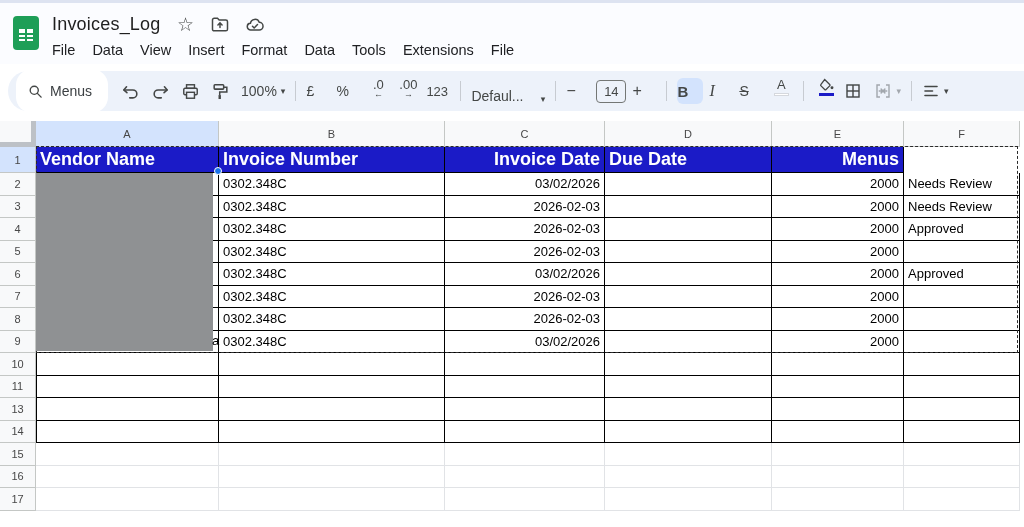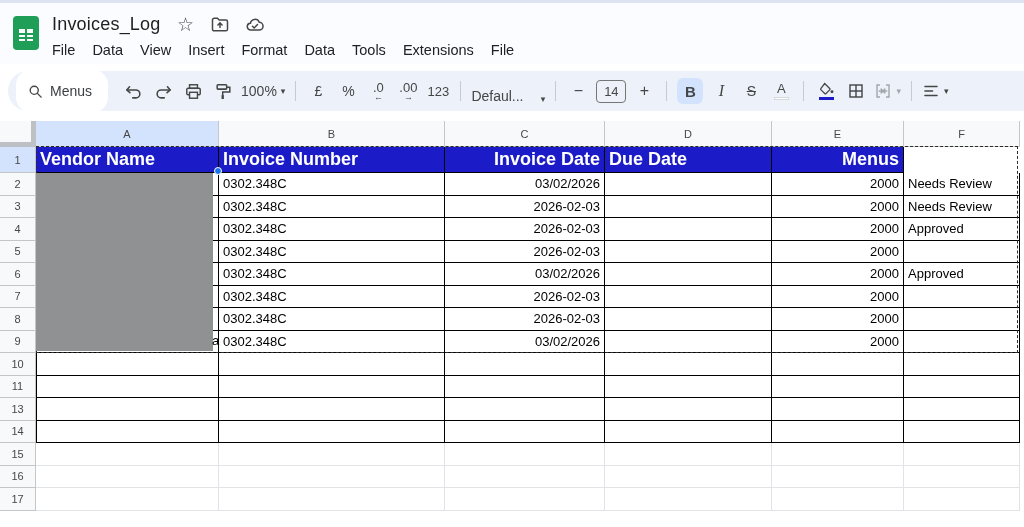--- a/index.html
+++ b/index.html
@@ -14,21 +14,21 @@
   #doc-title { font-size:18px; color:#1f1f1f; letter-spacing:.2px; }
   .tb-ico { width:20px; height:20px; display:flex; align-items:center; justify-content:center; color:#444746; }
   #menu-row { position:absolute; left:52px; top:39px; display:flex; gap:17px;
     font-size:14.5px; color:#202124; }
   #menu-row span { cursor:default; }
 
   
   #toolbar { position:absolute; left:8px; top:71px; width:1100px; height:40px;
     background:#edf2fa; border-radius:24px; display:flex; align-items:center;
     padding-left:8px; color:#444746; }
-  .tbtn { height:26px; min-width:24px; display:flex; align-items:center; justify-content:center;
+  .tbtn { height:26px; min-width:24px; display:flex; align-items:center; justify-content:flex-start;
     margin:0 3px; font-size:14px; color:#444746; }
   .divider { width:1px; height:20px; background:#c7cbd1; margin:0 7px; }
   #menus-pill { height:44px; background:#fff; border-radius:16px; display:flex; align-items:center;
     gap:7px; padding:0 16px 0 12px; font-size:14px; color:#3c4043; margin-right:10px; }
   .caret { font-size:9px; color:#444746; margin-left:4px; }
   .decfmt { display:flex; flex-direction:column; align-items:center; line-height:1; }
   .decfmt .num { font-size:13px; }
   .decfmt .arr { font-size:9px; margin-top:-1px; }
   #fontsize-box { width:30px; height:23px; border:1px solid #747775; border-radius:4px;
     display:flex; align-items:center; justify-content:center; font-size:13px; background:transparent; }

